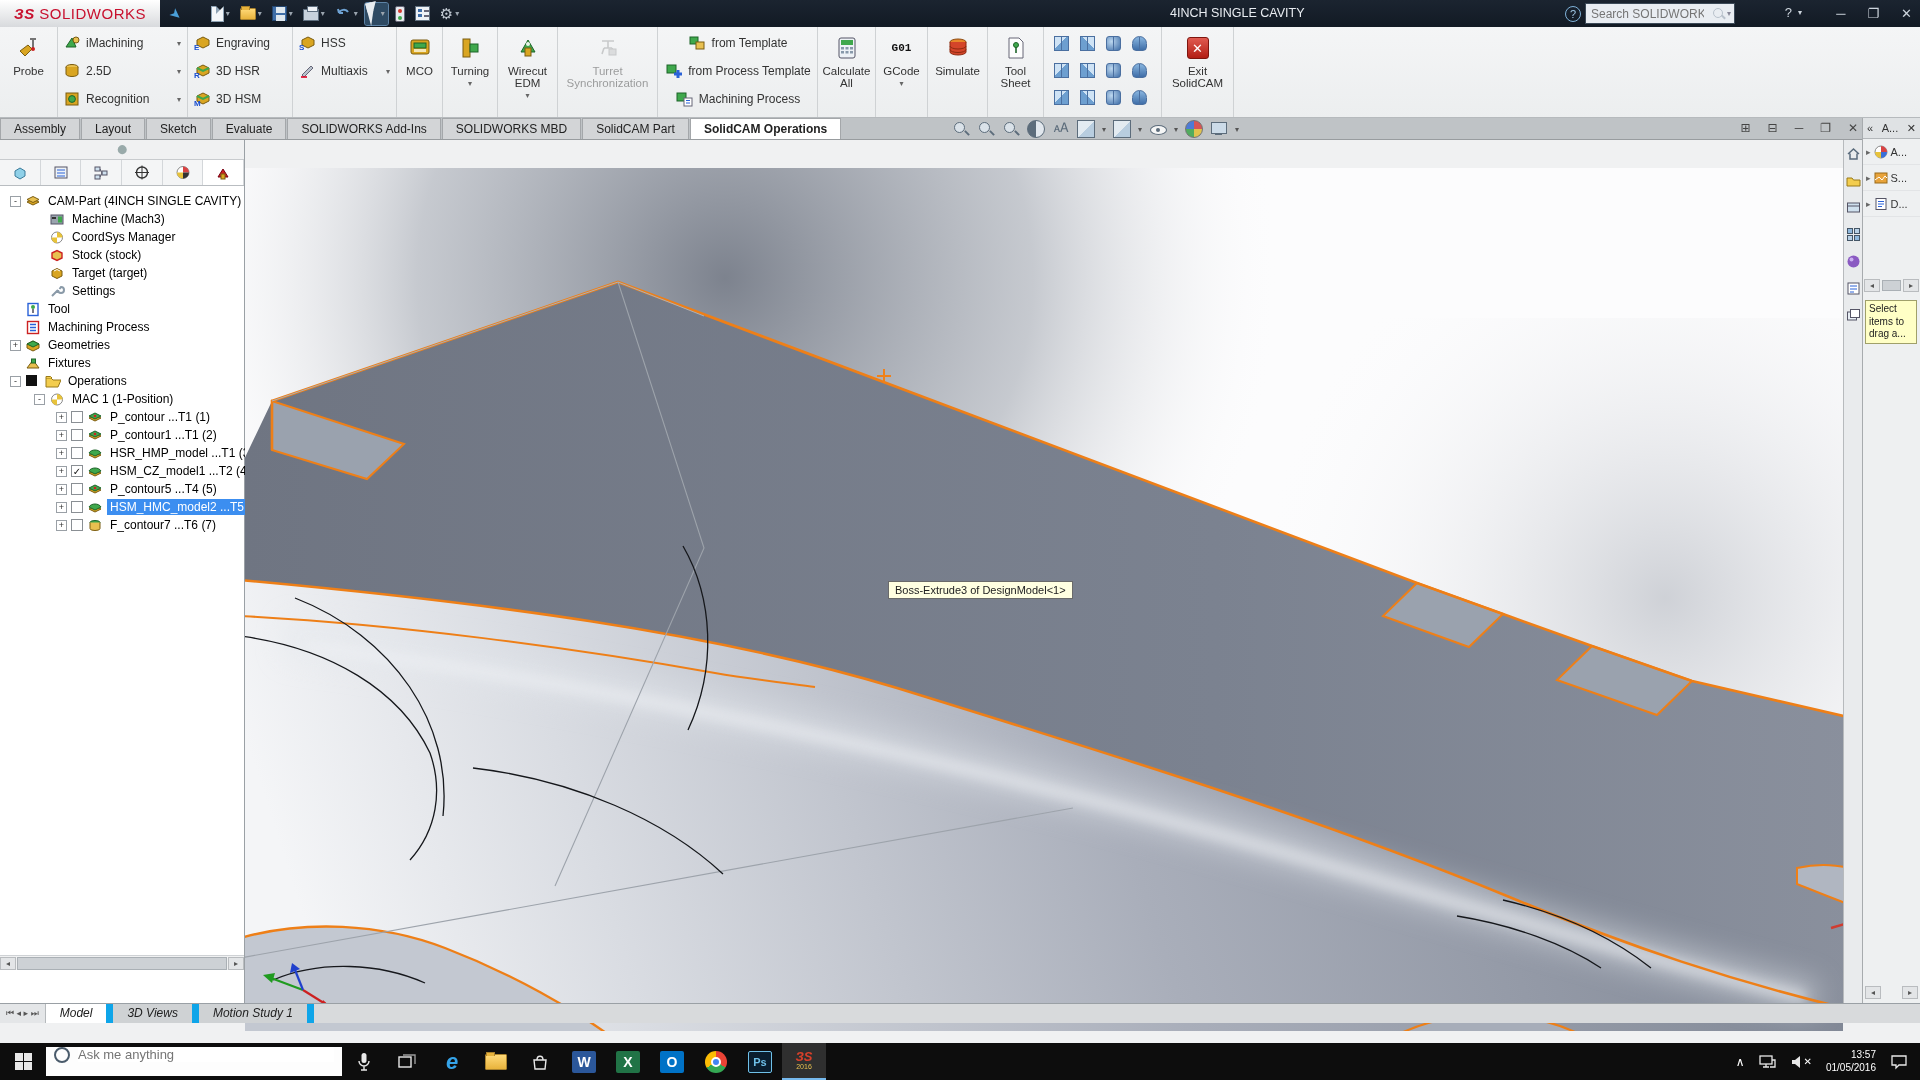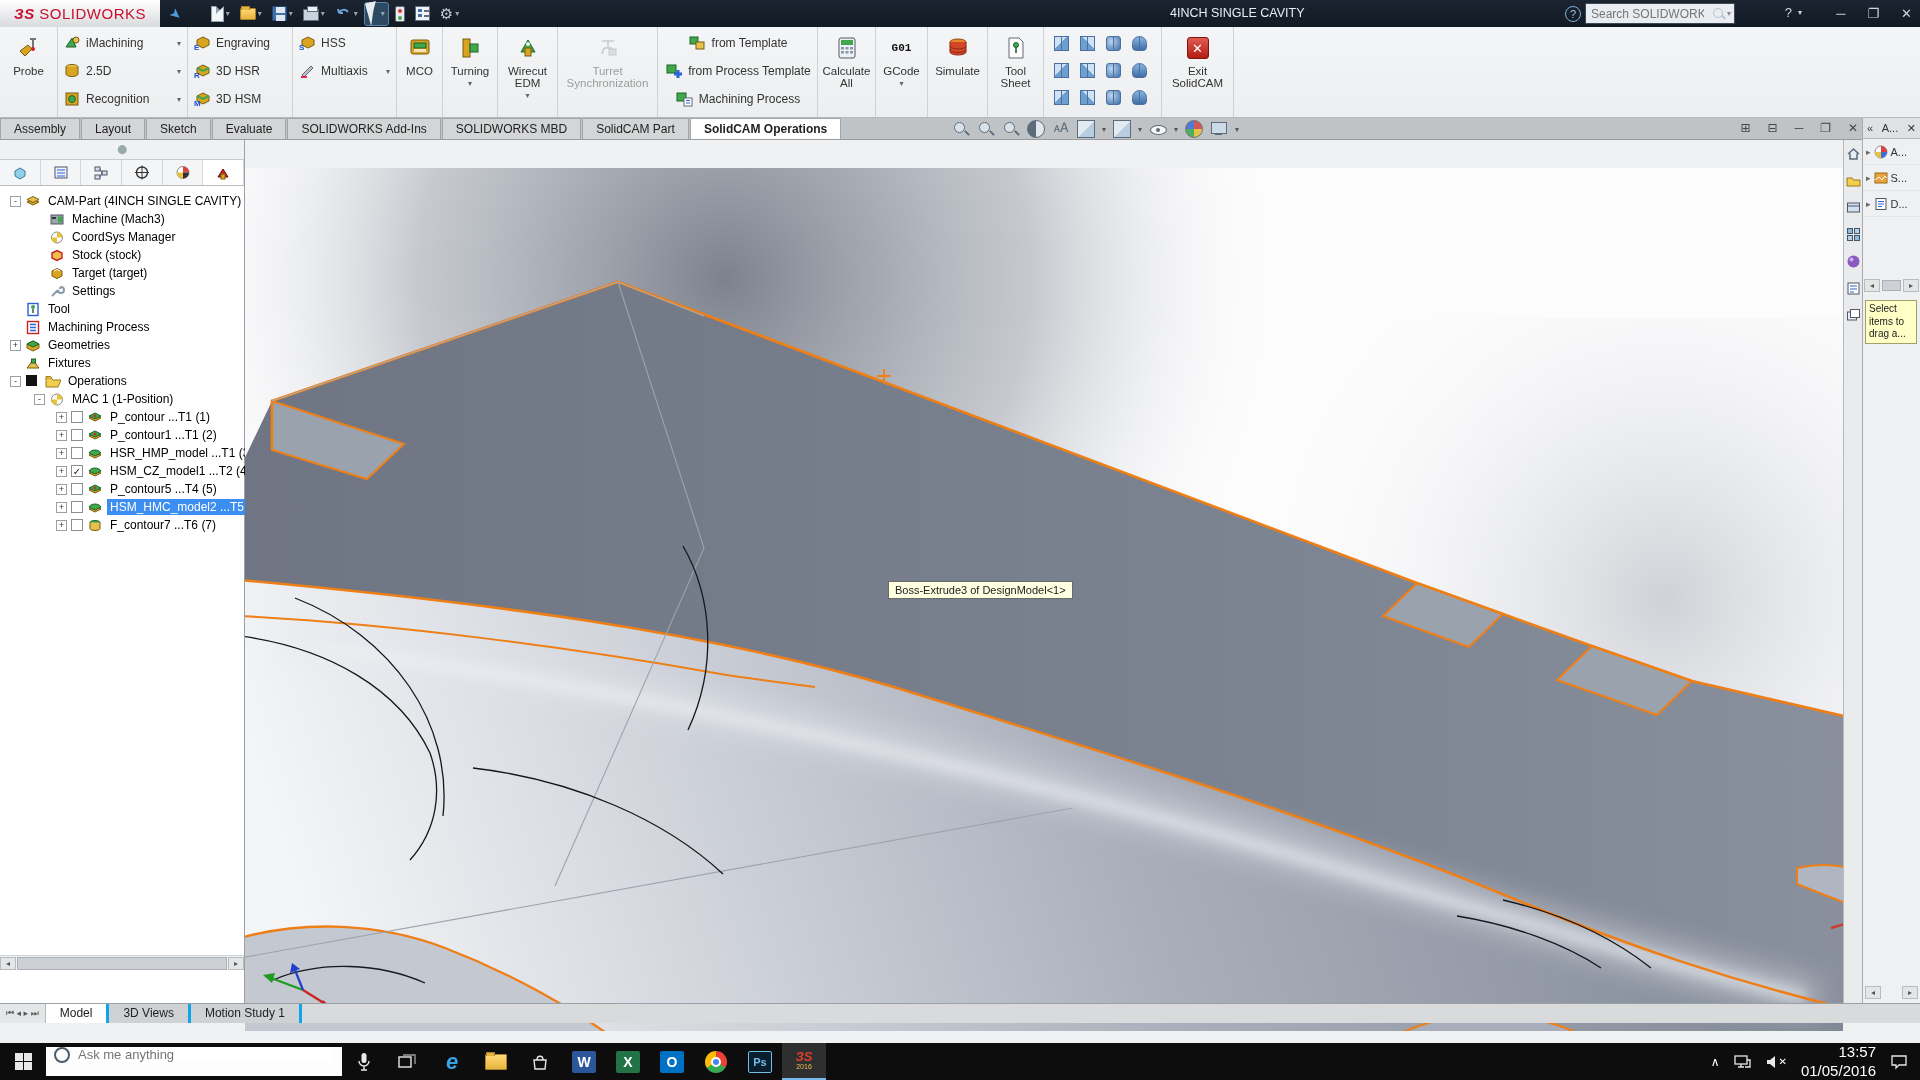--- a/index.html
+++ b/index.html
@@ -101,21 +101,21 @@
   .sliv-head { height:21px; background:#dfe2e4; border-bottom:1px solid #b4b8bb; display:flex; align-items:center; justify-content:space-between; padding:0 4px; font-size:11px; color:#333; }
   .sliv-row { display:flex; align-items:center; gap:3px; height:26px; padding-left:3px; font-size:11px; color:#333; border-bottom:1px solid #e2e4e6; }
   .sliv-row .arr { font-size:9px; color:#666; }
   .sliv-scroll { display:flex; align-items:center; margin-top:62px; padding:0 1px; gap:1px; }
   .note { margin:8px 2px 0; width:52px; background:#ffffc6; border:1px solid #a0a06a; font-size:10px; color:#222; padding:2px 3px; line-height:1.25; }
   .sliv-bottom { position:absolute; bottom:4px; left:0; width:100%; display:flex; justify-content:space-between; padding:0 2px; }
 
   
   .doctabs { position:absolute; left:0; top:1003px; width:1920px; height:20px; background:#d8dadc; border-top:1px solid #9aa0a5; display:flex; align-items:stretch; font-size:12px; color:#222; }
   .dnav { display:flex; align-items:center; gap:2px; padding:0 6px; background:#e4e6e8; border-right:1px solid #b5b9bc; font-size:9px; color:#555; }
-  .dtab { padding:2px 14px 0; border-right:3px solid #0ea5e9; background:#cfd2d4; }
+  .dtab { padding:2px 14px 0; border-right:7px solid #0ea5e9; background:#cfd2d4;font-style:italic; }
   .dtab.active { background:#ffffff; }
 
   
   .statusbar { position:absolute; left:0; top:1023px; width:1920px; height:20px; background:#f1f2f3; border-top:1px solid #c5c8ca; display:flex; align-items:center; font-size:11.5px; color:#333; }
   .sb-left { padding-left:6px; }
   .sb-right { margin-left:auto; display:flex; align-items:center; gap:0; }
   .sbcell { padding:0 14px; border-left:1px solid #cdd0d2; height:18px; display:flex; align-items:center; gap:6px; }
   .sb-up { font-size:8px; color:#555; }
 
   
@@ -123,21 +123,21 @@
   .startbtn { width:46px; height:37px; display:flex; align-items:center; justify-content:center; }
   .winlogo { width:17px; height:17px; display:grid; grid-template-columns:8px 8px; grid-template-rows:8px 8px; gap:1px; }
   .winlogo div { background:#e8e8e8; }
   .cortana { width:296px; height:29px; background:#fdfdfd; display:flex; align-items:flex-start; padding:0 8px; gap:8px; }
   .cortana input { border:0; outline:0; font-size:13px; color:#555; width:100%; font-family:inherit; }
   .ccirc { width:16px; height:16px; border:2px solid #4a5b6b; border-radius:50%; flex:0 0 16px; }
   .tkicon { width:44px; height:37px; display:flex; align-items:center; justify-content:center; position:relative; }
   .tkicon.active { background:rgba(255,255,255,.14); border-bottom:2px solid #76b9ed; }
   .lettericon { width:24px; height:22px; color:#fff; font-weight:bold; font-size:14px; display:flex; align-items:center; justify-content:center; border-radius:2px; }
   .tray { margin-left:auto; display:flex; align-items:center; gap:14px; padding-right:12px; }
-  .clock { text-align:right; font-size:15px; line-height:1.25; }
+  .clock { text-align:right; font-size:10px; line-height:1.25; }
 
   
   .pageic { width:13px; height:16px; background:#f3f6f9; border:1px solid #8fa3b5; position:relative; }
   .pageic::after { content:""; position:absolute; right:-1px; top:-1px; border:4px solid; border-color:#2a3razor transparent transparent #8fa3b5; border-color:#121a24 transparent transparent #8fa3b5; }
   .folderic { width:16px; height:12px; background:linear-gradient(#ffd978,#e8b33c); border:1px solid #a9812c; border-radius:1px; position:relative; }
   .folderic::before { content:""; position:absolute; left:0; top:-3px; width:7px; height:3px; background:#e8b33c; border:1px solid #a9812c; border-bottom:none; }
   .floppyic { width:15px; height:15px; background:#3f6ea8; border:1px solid #24456e; position:relative; }
   .floppyic::before { content:""; position:absolute; left:3px; top:0; width:9px; height:6px; background:#dfe8f0; }
   .floppyic::after { content:""; position:absolute; left:3px; top:8px; width:9px; height:6px; background:#dfe8f0; }
   .printic { width:16px; height:12px; background:#c8d2dc; border:1px solid #5e6e7e; position:relative; margin-top:3px; }

